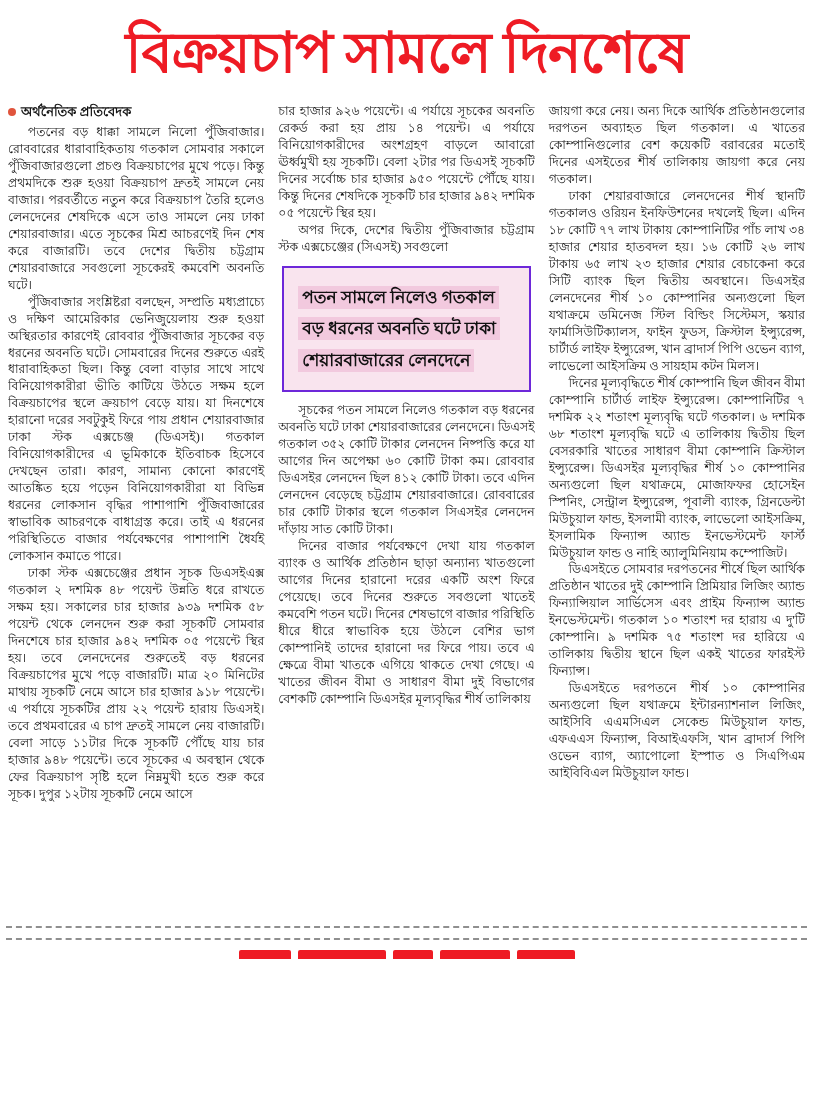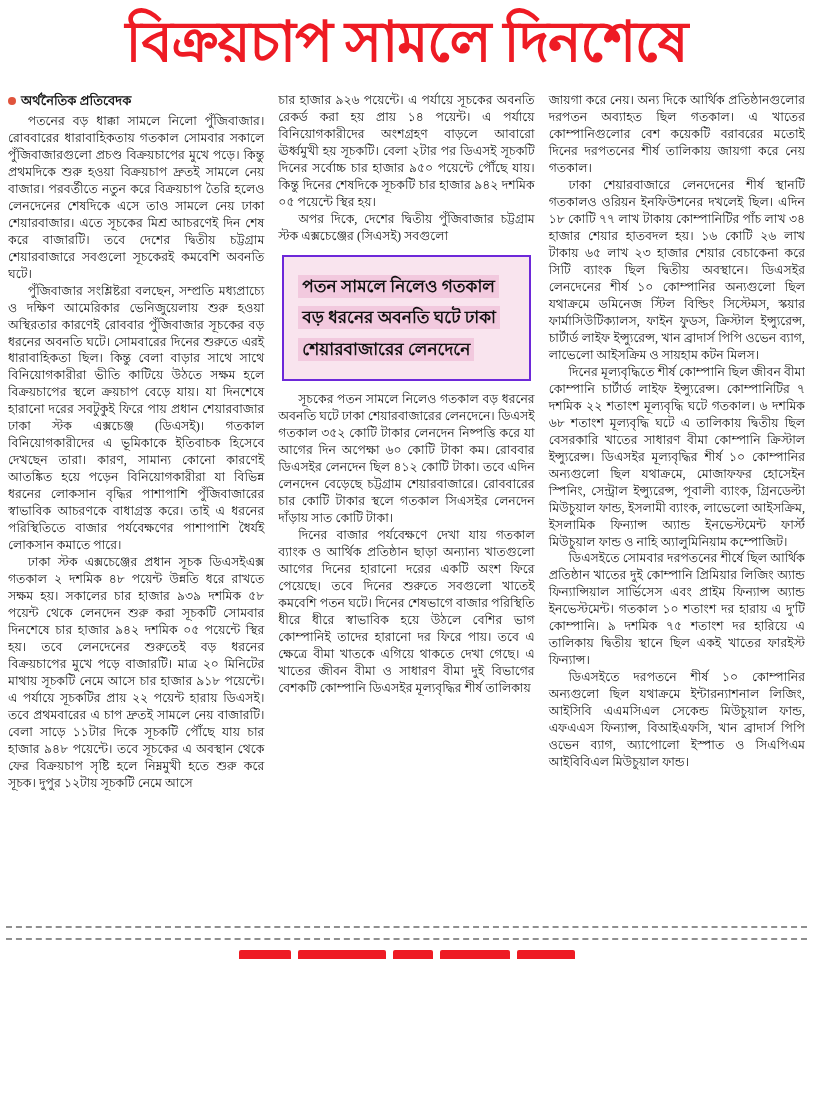--- a/index.html
+++ b/index.html
@@ -6,21 +6,21 @@
   html,body { width:813px; height:1117px; }
   body {
     background:#ffffff;
     font-family:"Liberation Serif","DejaVu Serif",serif;
     color:#151515;
     overflow:hidden;
   }
   .page {
     position:relative;
     width:813px; height:962px;
-    padding:4px 8px 0 8px;
+    padding:15px 8px 0 8px;
     background:#ffffff;
   }
   
   .headline {
     text-align:center;
     font-weight:bold;
     color:#ee1b24;
     font-size:56px;
     line-height:1.32;
     letter-spacing:-1px;
@@ -132,21 +132,21 @@
       <p class="cont">চার হাজার ৯২৬ পয়েন্টে। এ পর্যায়ে সূচকের অবনতি রেকর্ড করা হয় প্রায় ১৪ পয়েন্ট। এ পর্যায়ে বিনিয়োগকারীদের অংশগ্রহণ বাড়লে আবারো ঊর্ধ্বমুখী হয় সূচকটি। বেলা ২টার পর ডিএসই সূচকটি দিনের সর্বোচ্চ চার হাজার ৯৫০ পয়েন্টে পৌঁছে যায়। কিন্তু দিনের শেষদিকে সূচকটি চার হাজার ৯৪২ দশমিক ০৫ পয়েন্টে স্থির হয়।</p>
       <p>অপর দিকে, দেশের দ্বিতীয় পুঁজিবাজার চট্টগ্রাম স্টক এক্সচেঞ্জের (সিএসই) সবগুলো</p>
       <div class="pull-quote">
         <span>পতন সামলে নিলেও গতকাল বড় ধরনের অবনতি ঘটে ঢাকা শেয়ারবাজারের লেনদেনে</span>
       </div>
       <p>সূচকের পতন সামলে নিলেও গতকাল বড় ধরনের অবনতি ঘটে ঢাকা শেয়ারবাজারের লেনদেনে। ডিএসই গতকাল ৩৫২ কোটি টাকার লেনদেন নিষ্পত্তি করে যা আগের দিন অপেক্ষা ৬০ কোটি টাকা কম। রোববার ডিএসইর লেনদেন ছিল ৪১২ কোটি টাকা। তবে এদিন লেনদেন বেড়েছে চট্টগ্রাম শেয়ারবাজারে। রোববারের চার কোটি টাকার স্থলে গতকাল সিএসইর লেনদেন দাঁড়ায় সাত কোটি টাকা।</p>
       <p>দিনের বাজার পর্যবেক্ষণে দেখা যায় গতকাল ব্যাংক ও আর্থিক প্রতিষ্ঠান ছাড়া অন্যান্য খাতগুলো আগের দিনের হারানো দরের একটি অংশ ফিরে পেয়েছে। তবে দিনের শুরুতে সবগুলো খাতেই কমবেশি পতন ঘটে। দিনের শেষভাগে বাজার পরিস্থিতি ধীরে ধীরে স্বাভাবিক হয়ে উঠলে বেশির ভাগ কোম্পানিই তাদের হারানো দর ফিরে পায়। তবে এ ক্ষেত্রে বীমা খাতকে এগিয়ে থাকতে দেখা গেছে। এ খাতের জীবন বীমা ও সাধারণ বীমা দুই বিভাগের বেশকটি কোম্পানি ডিএসইর মূল্যবৃদ্ধির শীর্ষ তালিকায়</p>
     </div>
 
     <div class="col">
-      <p class="cont">জায়গা করে নেয়। অন্য দিকে আর্থিক প্রতিষ্ঠানগুলোর দরপতন অব্যাহত ছিল গতকাল। এ খাতের কোম্পানিগুলোর বেশ কয়েকটি বরাবরের মতোই দিনের দরপতনের শীর্ষ তালিকায় জায়গা করে নেয় গতকাল।</p>
+      <p class="cont">জায়গা করে নেয়। অন্য দিকে আর্থিক প্রতিষ্ঠানগুলোর দরপতন অব্যাহত ছিল গতকাল। এ খাতের কোম্পানিগুলোর বেশ কয়েকটি বরাবরের মতোই দিনের এসইতের শীর্ষ তালিকায় জায়গা করে নেয় গতকাল।</p>
       <p>ঢাকা শেয়ারবাজারে লেনদেনের শীর্ষ স্থানটি গতকালও ওরিয়ন ইনফিউশনের দখলেই ছিল। এদিন ১৮ কোটি ৭৭ লাখ টাকায় কোম্পানিটির পাঁচ লাখ ৩৪ হাজার শেয়ার হাতবদল হয়। ১৬ কোটি ২৬ লাখ টাকায় ৬৫ লাখ ২৩ হাজার শেয়ার বেচাকেনা করে সিটি ব্যাংক ছিল দ্বিতীয় অবস্থানে। ডিএসইর লেনদেনের শীর্ষ ১০ কোম্পানির অন্যগুলো ছিল যথাক্রমে ডমিনেজ স্টিল বিল্ডিং সিস্টেমস, স্কয়ার ফার্মাসিউটিক্যালস, ফাইন ফুডস, ক্রিস্টাল ইন্স্যুরেন্স, চার্টার্ড লাইফ ইন্স্যুরেন্স, খান ব্রাদার্স পিপি ওভেন ব্যাগ, লাভেলো আইসক্রিম ও সায়হাম কটন মিলস।</p>
       <p>দিনের মূল্যবৃদ্ধিতে শীর্ষ কোম্পানি ছিল জীবন বীমা কোম্পানি চার্টার্ড লাইফ ইন্স্যুরেন্স। কোম্পানিটির ৭ দশমিক ২২ শতাংশ মূল্যবৃদ্ধি ঘটে গতকাল। ৬ দশমিক ৬৮ শতাংশ মূল্যবৃদ্ধি ঘটে এ তালিকায় দ্বিতীয় ছিল বেসরকারি খাতের সাধারণ বীমা কোম্পানি ক্রিস্টাল ইন্স্যুরেন্স। ডিএসইর মূল্যবৃদ্ধির শীর্ষ ১০ কোম্পানির অন্যগুলো ছিল যথাক্রমে, মোজাফফর হোসেইন স্পিনিং, সেন্ট্রাল ইন্স্যুরেন্স, পূবালী ব্যাংক, গ্রিনডেল্টা মিউচুয়াল ফান্ড, ইসলামী ব্যাংক, লাভেলো আইসক্রিম, ইসলামিক ফিন্যান্স অ্যান্ড ইনভেস্টমেন্ট ফার্স্ট মিউচুয়াল ফান্ড ও নাহি অ্যালুমিনিয়াম কম্পোজিট।</p>
       <p>ডিএসইতে সোমবার দরপতনের শীর্ষে ছিল আর্থিক প্রতিষ্ঠান খাতের দুই কোম্পানি প্রিমিয়ার লিজিং অ্যান্ড ফিন্যান্সিয়াল সার্ভিসেস এবং প্রাইম ফিন্যান্স অ্যান্ড ইনভেস্টমেন্ট। গতকাল ১০ শতাংশ দর হারায় এ দু'টি কোম্পানি। ৯ দশমিক ৭৫ শতাংশ দর হারিয়ে এ তালিকায় দ্বিতীয় স্থানে ছিল একই খাতের ফারইস্ট ফিন্যান্স।</p>
       <p>ডিএসইতে দরপতনে শীর্ষ ১০ কোম্পানির অন্যগুলো ছিল যথাক্রমে ইন্টারন্যাশনাল লিজিং, আইসিবি এএমসিএল সেকেন্ড মিউচুয়াল ফান্ড, এফএএস ফিন্যান্স, বিআইএফসি, খান ব্রাদার্স পিপি ওভেন ব্যাগ, অ্যাপোলো ইস্পাত ও সিএপিএম আইবিবিএল মিউচুয়াল ফান্ড।</p>
     </div>
 
   </div>
 
   <div class="bottom">
     <div class="dash"></div>

